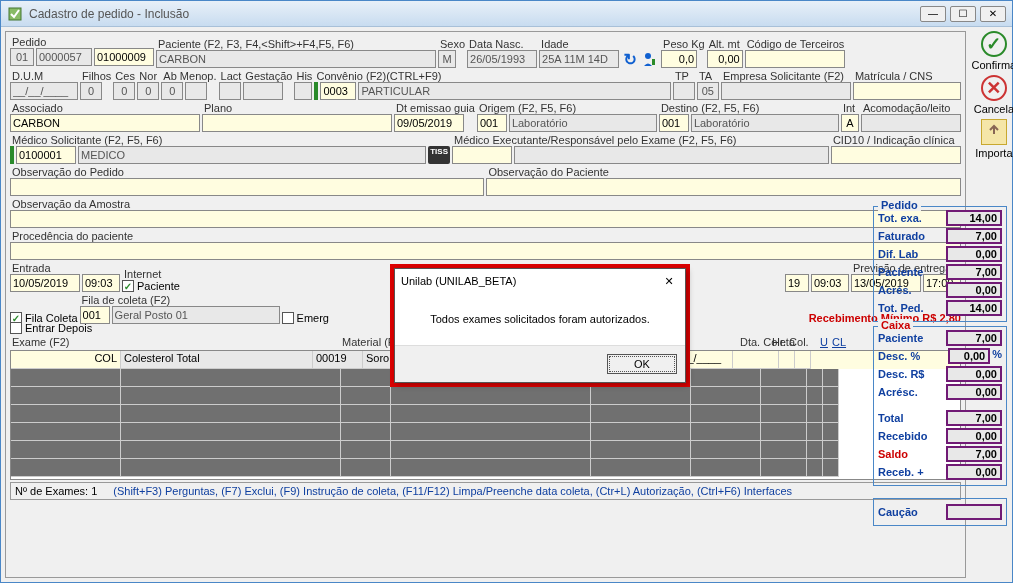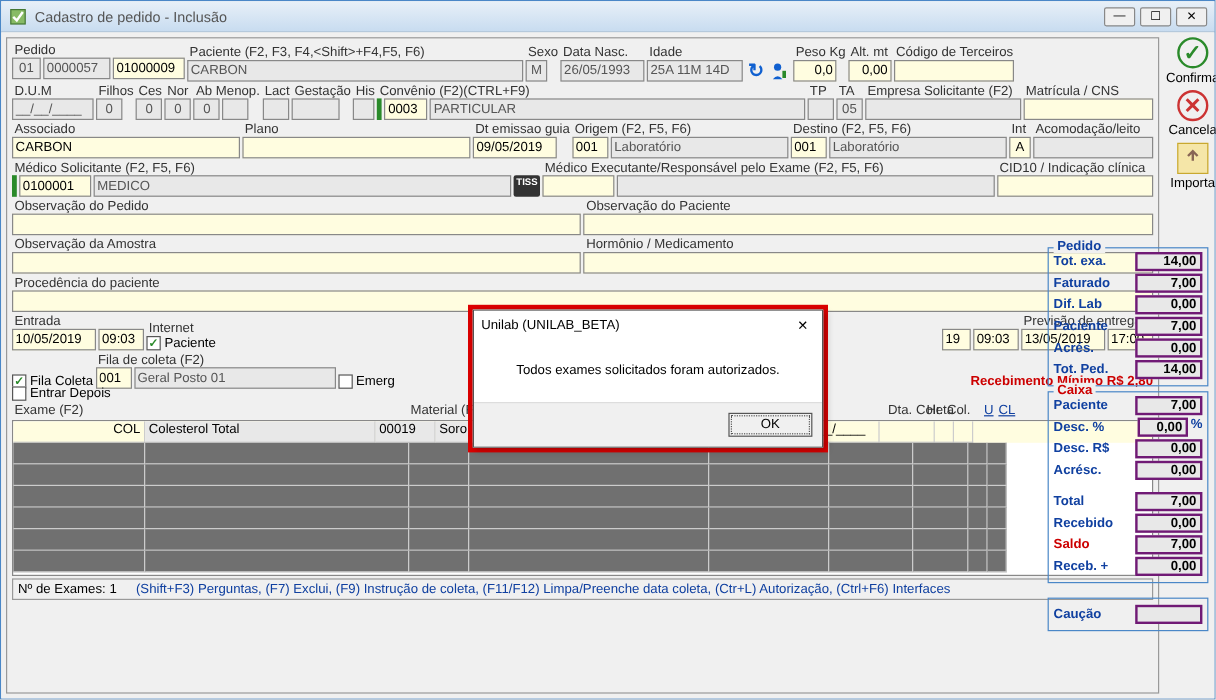--- a/index.html
+++ b/index.html
@@ -50,21 +50,21 @@
 .status-bar { border: 1px solid #999; margin-top: 2px; padding: 2px 4px; display: flex; font-size: 11px; }
 .status-hints { color: #1040a0; margin-left: 16px; }
 
 .chk { display: flex; align-items: center; gap: 3px; }
 .chk-box { width: 12px; height: 12px; border: 1px solid #555; background: #fff; display: inline-flex; align-items: center; justify-content: center; }
 .chk-box.checked::after { content: "✓"; color: #2a8a2a; font-size: 10px; font-weight: bold; }
 
 .rec-min { color: #c00; font-weight: bold; font-size: 11px; }
 
 
-.modal-back { position: absolute; top: 254px; left: 390px; width: 300px; border: 4px solid #d00; z-index: 100; }
+.modal-back { position: absolute; top: 264px; left: 390px; width: 300px; border: 4px solid #d00; z-index: 100; }
 .modal { background: #fff; border: 1px solid #555; box-shadow: 2px 2px 6px rgba(0,0,0,.3); }
 .modal-title { height: 24px; display: flex; align-items: center; padding: 0 6px; font-size: 11px; background: #fff; }
 .modal-title span:first-child { flex: 1; }
 .modal-close { width: 20px; height: 18px; display: flex; align-items: center; justify-content: center; cursor: pointer; font-family: Arial; }
 .modal-body { padding: 20px 16px; text-align: center; font-size: 11px; background: #fff; }
 .modal-foot { background: #f0f0f0; padding: 8px; text-align: right; border-top: 1px solid #ddd; }
 .modal-ok { width: 70px; height: 20px; border: 1px solid #555; background: #f0f0f0; cursor: pointer; outline: 1px dotted #555; outline-offset: -3px; }
 
 .icon-btn { width: 18px; height: 18px; display: inline-flex; align-items: center; justify-content: center; cursor: pointer; }
 .tiss-btn { background: #333; color: #fff; font-size: 8px; font-weight: bold; padding: 1px 2px; border-radius: 2px; }
@@ -268,24 +268,20 @@
         <div class="fld" style="flex:1;">
             <span class="lbl">Observação do Paciente</span>
           <input class="inp" style="">
           </div>
       </div>
       <div class="row">
         <div class="fld" style="flex:1;">
             <span class="lbl">Observação da Amostra</span>
           <input class="inp" style="">
           </div>
-        <div class="fld" style="flex:1;">
-            <span class="lbl">Hormônio / Medicamento</span>
-          <input class="inp" style="">
-          </div>
       </div>
       <div class="row">
         <div class="fld" style="flex:1;">
             <span class="lbl">Procedência do paciente</span>
           <input class="inp" style="">
           </div>
       </div>
 
       <div class="row">
         <div class="fld">

